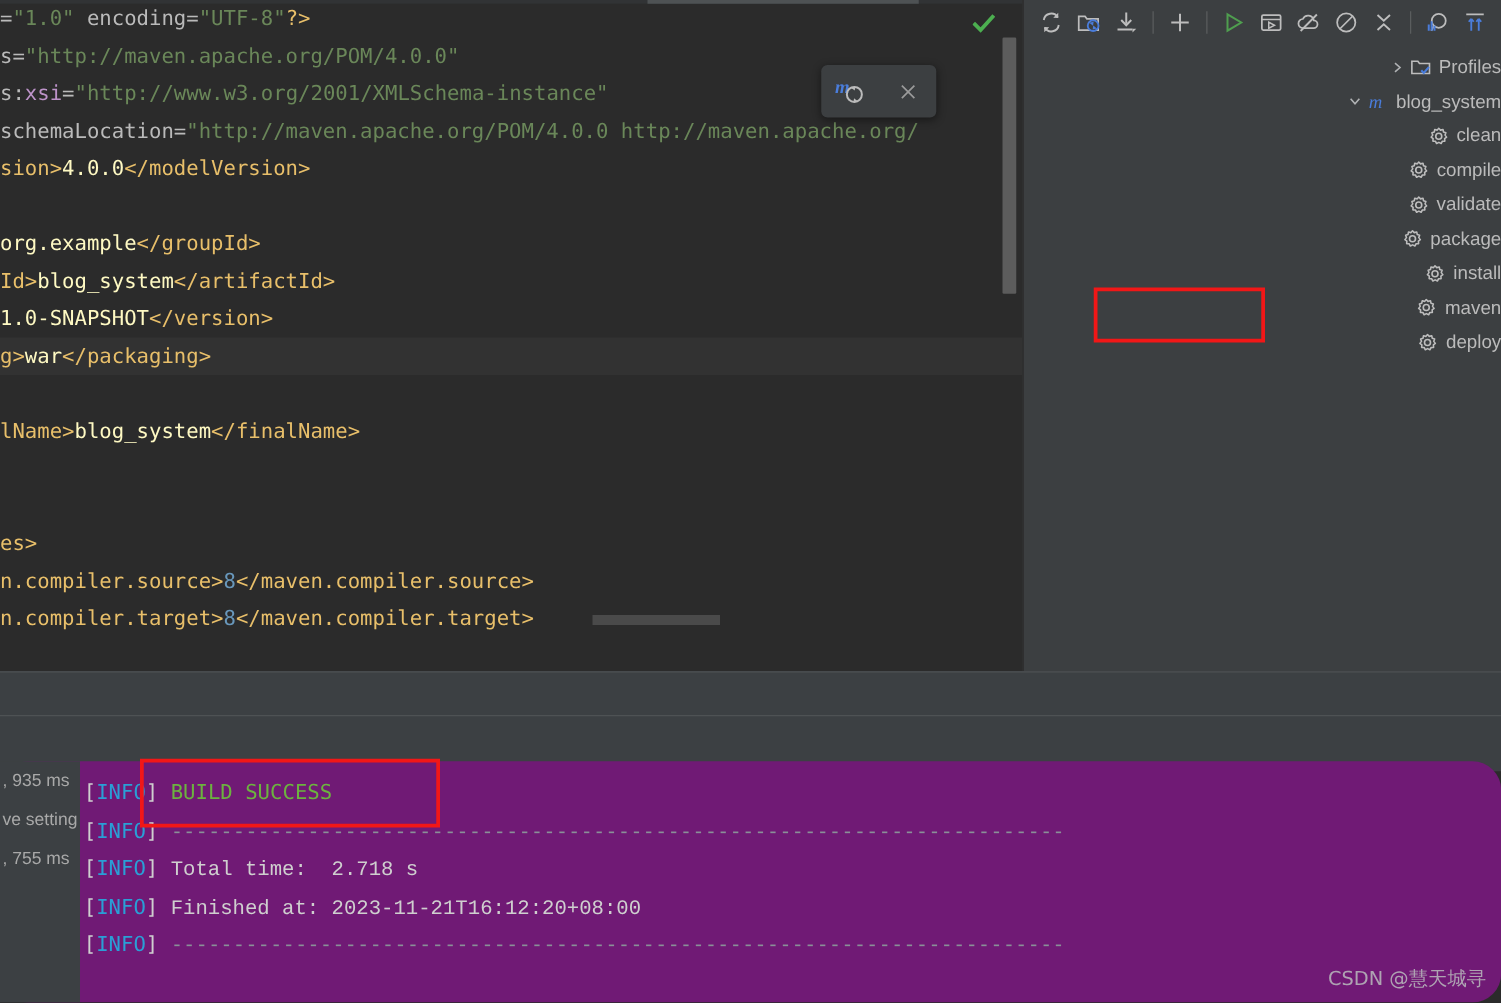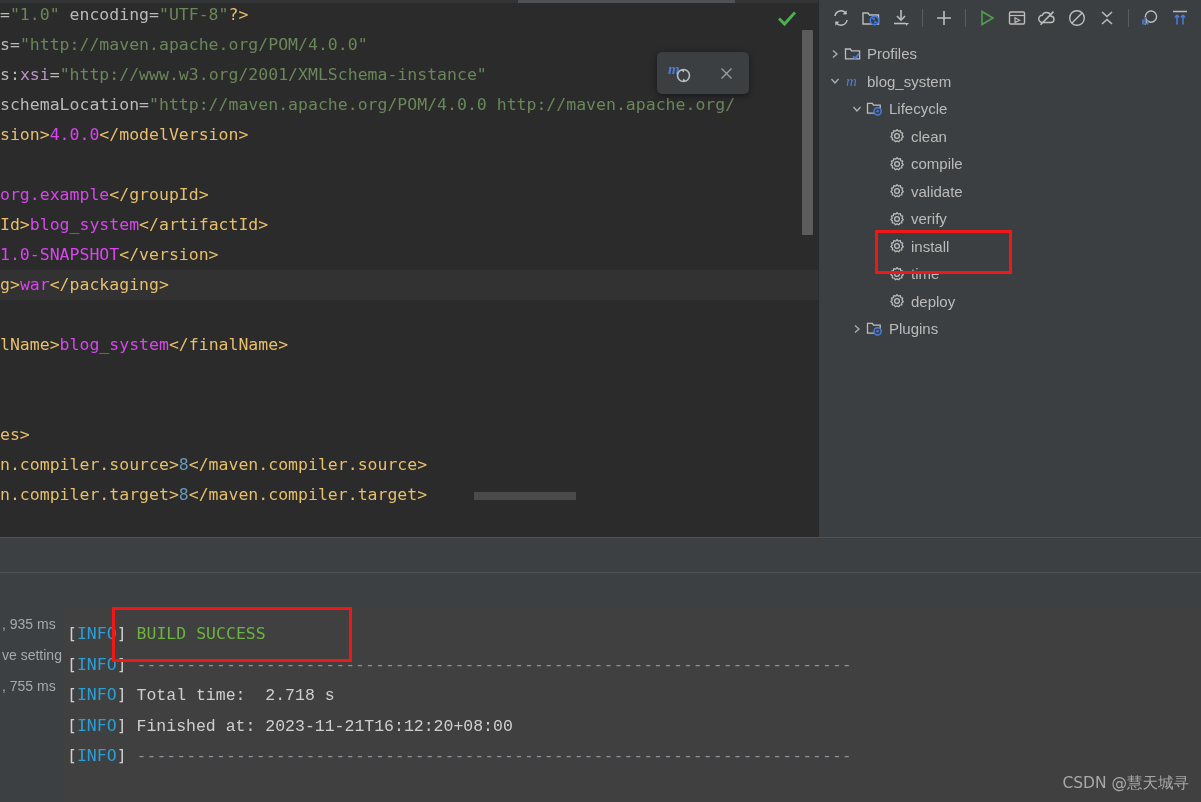--- a/index.html
+++ b/index.html
@@ -40,21 +40,21 @@
     white-space: pre;
     position: relative;
   }
   .cline.caret {
     background: #323232;
   }
   .tok-tag      { color: #e8bf6a; }
   .tok-attr     { color: #bababa; }
   .tok-attrns   { color: #bd93c9; }
   .tok-str      { color: #6a8759; }
-  .tok-text     { color: #d946ef; }
+  .tok-text     { color: #fef9c3; }
   .tok-punct    { color: #e8bf6a; }
   .tok-num      { color: #6897bb; }
 
   .sel-underline {
     position: absolute;
     background: #4a4a4a;
   }
 
   
   #editor-scroll-track {
@@ -148,20 +148,21 @@
     padding-top: 4px;
     font-size: 15px;
     color: #bbbbbb;
   }
   .tr-row {
     height: 27.5px;
     display: flex;
     align-items: center;
     position: relative;
     white-space: nowrap;
+    justify-content: flex-end;
   }
   .tr-row.selected {
     background: #0d293e;
   }
   .tr-arrow {
     width: 15px;
     display: inline-flex;
     justify-content: center;
     align-items: center;
     color: #afb1b3;
@@ -195,21 +196,22 @@
     width: 1201px;
     height: 1px;
     background: #4e5254;
   }
   #console-wrap {
     position: absolute;
     left: 0;
     top: 609px;
     width: 1201px;
     height: 193px;
-    background: #404040;
+    background: #701a75;
+    border-radius: 23px;
   }
   #console-tree {
     position: absolute;
     left: 0;
     top: 0;
     width: 64px;
     height: 193px;
     background: #3c4043;
     font-size: 14px;
     color: #a6a6a6;
@@ -435,36 +437,20 @@
           </svg>
         </span>
         <span class="tr-icon">
           <svg width="18" height="18" viewBox="0 0 18 18">
             <text x="2" y="14" font-family="Liberation Serif, serif" font-style="italic" font-size="15" fill="#4a7ddb">m</text>
           </svg>
         </span>
         <span class="tr-label">blog_system</span>
       </div>
       <div class="tr-row">
-        <div style="width: 30px; flex: 0 0 auto;"></div>
-        <span class="tr-arrow">
-          <svg width="10" height="10" viewBox="0 0 10 10">
-            <path d="M1.5 3 L5 7 L8.5 3" fill="none" stroke="#afb1b3" stroke-width="1.3"></path>
-          </svg>
-        </span>
-        <span class="tr-icon">
-          <svg width="17" height="17" viewBox="0 0 17 17">
-            <path d="M1.5 3.4 h4.8 l1.3 1.8 h6.6 v8 h-12.7 z" fill="none" stroke="#bdbdbd" stroke-width="1.3"></path>
-            <circle cx="11.6" cy="11.3" r="3.6" fill="#3c3f41" stroke="#4a7ddb" stroke-width="1.5"></circle>
-            <circle cx="11.6" cy="11.3" r="1.2" fill="#4a7ddb"></circle>
-          </svg>
-        </span>
-        <span class="tr-label">Lifecycle</span>
-      </div>
-      <div class="tr-row">
         <div style="width: 52px; flex: 0 0 auto;"></div>
         <span class="tr-arrow"></span>
         <span class="tr-icon">
           <svg width="16" height="16" viewBox="0 0 16 16">
             <circle cx="8" cy="8" r="2.4" fill="none" stroke="#bdbdbd" stroke-width="1.3"></circle>
             <path d="M8 1.6 L9.4 3.1 L11.4 2.6 L11.8 4.6 L13.7 5.2 L13 7.1 L14.3 8.7 L12.7 9.9 L12.9 11.9 L10.9 12 L9.9 13.8 L8.1 12.9 L6.3 13.8 L5.3 12 L3.3 11.9 L3.5 9.9 L1.9 8.7 L3.2 7.1 L2.5 5.2 L4.4 4.6 L4.8 2.6 L6.8 3.1 Z" fill="none" stroke="#bdbdbd" stroke-width="1.25" stroke-linejoin="round"></path>
           </svg>
         </span>
         <span class="tr-label">clean</span>
       </div>
@@ -492,21 +478,21 @@
       </div>
       <div class="tr-row">
         <div style="width: 52px; flex: 0 0 auto;"></div>
         <span class="tr-arrow"></span>
         <span class="tr-icon">
           <svg width="16" height="16" viewBox="0 0 16 16">
             <circle cx="8" cy="8" r="2.4" fill="none" stroke="#bdbdbd" stroke-width="1.3"></circle>
             <path d="M8 1.6 L9.4 3.1 L11.4 2.6 L11.8 4.6 L13.7 5.2 L13 7.1 L14.3 8.7 L12.7 9.9 L12.9 11.9 L10.9 12 L9.9 13.8 L8.1 12.9 L6.3 13.8 L5.3 12 L3.3 11.9 L3.5 9.9 L1.9 8.7 L3.2 7.1 L2.5 5.2 L4.4 4.6 L4.8 2.6 L6.8 3.1 Z" fill="none" stroke="#bdbdbd" stroke-width="1.25" stroke-linejoin="round"></path>
           </svg>
         </span>
-        <span class="tr-label">verify</span>
+        <span class="tr-label">package</span>
       </div>
       <div class="tr-row">
         <div style="width: 52px; flex: 0 0 auto;"></div>
         <span class="tr-arrow"></span>
         <span class="tr-icon">
           <svg width="16" height="16" viewBox="0 0 16 16">
             <circle cx="8" cy="8" r="2.4" fill="none" stroke="#bdbdbd" stroke-width="1.3"></circle>
             <path d="M8 1.6 L9.4 3.1 L11.4 2.6 L11.8 4.6 L13.7 5.2 L13 7.1 L14.3 8.7 L12.7 9.9 L12.9 11.9 L10.9 12 L9.9 13.8 L8.1 12.9 L6.3 13.8 L5.3 12 L3.3 11.9 L3.5 9.9 L1.9 8.7 L3.2 7.1 L2.5 5.2 L4.4 4.6 L4.8 2.6 L6.8 3.1 Z" fill="none" stroke="#bdbdbd" stroke-width="1.25" stroke-linejoin="round"></path>
           </svg>
         </span>
@@ -514,48 +500,32 @@
       </div>
       <div class="tr-row">
         <div style="width: 52px; flex: 0 0 auto;"></div>
         <span class="tr-arrow"></span>
         <span class="tr-icon">
           <svg width="16" height="16" viewBox="0 0 16 16">
             <circle cx="8" cy="8" r="2.4" fill="none" stroke="#bdbdbd" stroke-width="1.3"></circle>
             <path d="M8 1.6 L9.4 3.1 L11.4 2.6 L11.8 4.6 L13.7 5.2 L13 7.1 L14.3 8.7 L12.7 9.9 L12.9 11.9 L10.9 12 L9.9 13.8 L8.1 12.9 L6.3 13.8 L5.3 12 L3.3 11.9 L3.5 9.9 L1.9 8.7 L3.2 7.1 L2.5 5.2 L4.4 4.6 L4.8 2.6 L6.8 3.1 Z" fill="none" stroke="#bdbdbd" stroke-width="1.25" stroke-linejoin="round"></path>
           </svg>
         </span>
-        <span class="tr-label">time</span>
+        <span class="tr-label">maven</span>
       </div>
       <div class="tr-row">
         <div style="width: 52px; flex: 0 0 auto;"></div>
         <span class="tr-arrow"></span>
         <span class="tr-icon">
           <svg width="16" height="16" viewBox="0 0 16 16">
             <circle cx="8" cy="8" r="2.4" fill="none" stroke="#bdbdbd" stroke-width="1.3"></circle>
             <path d="M8 1.6 L9.4 3.1 L11.4 2.6 L11.8 4.6 L13.7 5.2 L13 7.1 L14.3 8.7 L12.7 9.9 L12.9 11.9 L10.9 12 L9.9 13.8 L8.1 12.9 L6.3 13.8 L5.3 12 L3.3 11.9 L3.5 9.9 L1.9 8.7 L3.2 7.1 L2.5 5.2 L4.4 4.6 L4.8 2.6 L6.8 3.1 Z" fill="none" stroke="#bdbdbd" stroke-width="1.25" stroke-linejoin="round"></path>
           </svg>
         </span>
         <span class="tr-label">deploy</span>
-      </div>
-      <div class="tr-row">
-        <div style="width: 30px; flex: 0 0 auto;"></div>
-        <span class="tr-arrow">
-          <svg width="10" height="10" viewBox="0 0 10 10">
-            <path d="M3 1.5 L7 5 L3 8.5" fill="none" stroke="#afb1b3" stroke-width="1.3"></path>
-          </svg>
-        </span>
-        <span class="tr-icon">
-          <svg width="17" height="17" viewBox="0 0 17 17">
-            <path d="M1.5 3.4 h4.8 l1.3 1.8 h6.6 v8 h-12.7 z" fill="none" stroke="#bdbdbd" stroke-width="1.3"></path>
-            <circle cx="11.6" cy="11.3" r="3.6" fill="#3c3f41" stroke="#4a7ddb" stroke-width="1.5"></circle>
-            <circle cx="11.6" cy="11.3" r="1.2" fill="#4a7ddb"></circle>
-          </svg>
-        </span>
-        <span class="tr-label">Plugins</span>
       </div>
     </div>
 </div>
 
 <div id="bottom-gray">
   <div class="divider" style="top:35px;"></div>
   <div class="divider" style="top:0px; background:#4e5254;"></div>
 </div>
 
 <div id="console-wrap">

